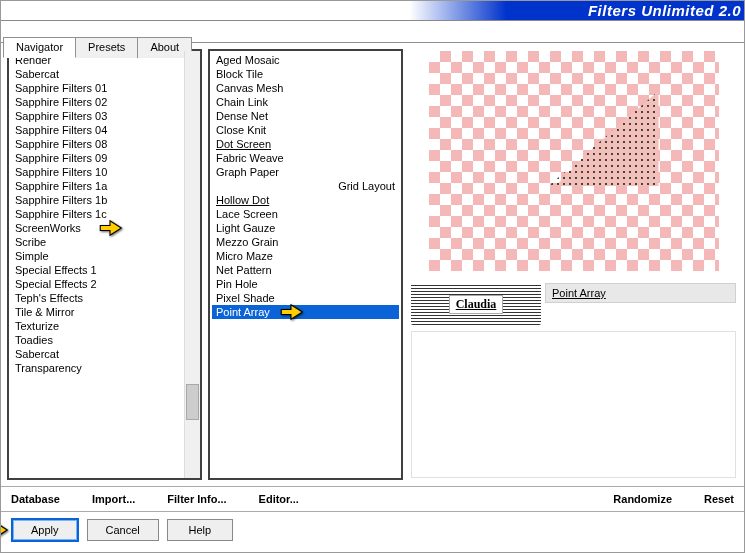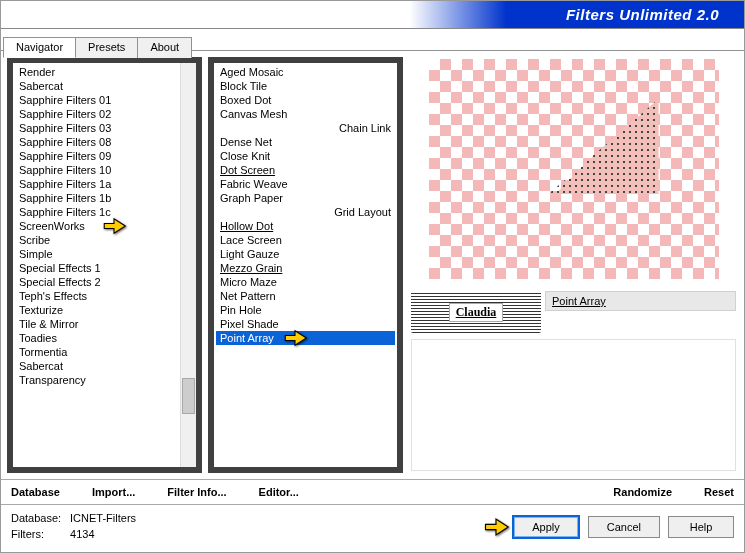--- a/index.html
+++ b/index.html
@@ -1,23 +1,23 @@
 <!DOCTYPE html>
 <html><head>
 <meta charset="utf-8">
 <style>
 * { box-sizing: border-box; margin: 0; padding: 0; font-family: Tahoma, Arial, sans-serif; font-size: 11px; }
 body { background: #fff; width: 745px; height: 553px; overflow: hidden; display: flex; flex-direction: column; border: 1px solid #999; }
-.header { height: 28px; background: linear-gradient(to right, #fff 0%, #fff 55%, #0033cc 68%, #0033cc 100%); display: flex; align-items: center; justify-content: flex-end; padding-right: 25px; border-bottom: 1px solid #888; }
+.header { height: 20px; background: linear-gradient(to right, #fff 0%, #fff 55%, #0033cc 68%, #0033cc 100%); display: flex; align-items: center; justify-content: flex-end; padding-right: 3px; border-bottom: 1px solid #888; }
 .header-title { color: #fff; font-weight: bold; font-style: italic; font-size: 15px; letter-spacing: 0.5px; }
 .tabs { display: flex; border-bottom: 1px solid #919191; background: #fff; height: 22px; padding-left: 2px; }
-.tab { padding: 3px 12px 3px 12px; border: 1px solid #919191; border-bottom: none; margin-right: -1px; background: #f0f0f0; cursor: pointer; position: relative; top: 8px; }
+.tab { padding: 3px 12px 3px 12px; border: 1px solid #919191; border-bottom: none; margin-right: -1px; background: #f0f0f0; cursor: pointer; position: relative; top: 16px; }
 .tab.active { background: #fff; border-bottom: 1px solid #fff; z-index: 2; }
 .main { flex: 1; display: flex; padding: 6px; gap: 6px; overflow: hidden; }
-.list-col { display: flex; flex-direction: column; border: 6px solid #404040; background: #fff; }
+.list-col { display: flex; flex-direction: column; border: 2px solid #404040; background: #fff; }
 .list-col.left { width: 195px; }
 .list-col.mid { width: 195px; }
 .list-body { flex: 1; overflow-y: auto; overflow-x: hidden; padding: 2px; position: relative; }
 .list-item { padding: 1px 4px; white-space: nowrap; cursor: pointer; color: #000; }
 .list-item.sel { background: #0a64d8; color: #fff; }
 .right-col { flex: 1; display: flex; flex-direction: column; padding: 2px; }
 .preview { width: 290px; height: 220px; margin: 0 auto 8px auto; position: relative;
   background-image:
     linear-gradient(45deg, #f4b8b8 25%, transparent 25%),
     linear-gradient(-45deg, #f4b8b8 25%, transparent 25%),
@@ -65,62 +65,61 @@
   </div>
 
 <div class="main">
   <div class="list-col left">
     <div class="list-body" id="cat-body">
       <div class="list-item" style="position: relative;">Render</div>
         <div class="list-item" style="position: relative;">Sabercat</div>
         <div class="list-item" style="position: relative;">Sapphire Filters 01</div>
         <div class="list-item" style="position: relative;">Sapphire Filters 02</div>
         <div class="list-item" style="position: relative;">Sapphire Filters 03</div>
+        <div class="list-item" style="position: relative;">Sapphire Filters 04</div>
         <div class="list-item" style="position: relative;">Sapphire Filters 08</div>
         <div class="list-item" style="position: relative;">Sapphire Filters 09</div>
         <div class="list-item" style="position: relative;">Sapphire Filters 10</div>
         <div class="list-item" style="position: relative;">Sapphire Filters 1a</div>
         <div class="list-item" style="position: relative;">Sapphire Filters 1b</div>
         <div class="list-item" style="position: relative;">Sapphire Filters 1c</div>
         <div class="list-item" style="position: relative;">ScreenWorks<div class="pointer" style="position: absolute; left: 86px; top: -4px;"><svg viewBox="0 0 32 26" width="26" height="22">
               <path d="M4 10 L16 10 L16 4 L30 13 L16 22 L16 16 L4 16 Z" fill="#ffcc00" stroke="#000" stroke-width="1.3"></path>
             </svg></div></div>
         <div class="list-item" style="position: relative;">Scribe</div>
         <div class="list-item" style="position: relative;">Simple</div>
         <div class="list-item" style="position: relative;">Special Effects 1</div>
         <div class="list-item" style="position: relative;">Special Effects 2</div>
         <div class="list-item" style="position: relative;">Teph's Effects</div>
+        <div class="list-item" style="position: relative;">Tile &amp; Mirror</div>
         <div class="list-item" style="position: relative;">Texturize</div>
-        <div class="list-item" style="position: relative;">Tile &amp; Mirror</div>
         <div class="list-item" style="position: relative;">Toadies</div>
-        <div class="list-item" style="position: relative;">Tormentia</div>
         <div class="list-item" style="position: relative;">Sabercat</div>
         <div class="list-item" style="position: relative;">Transparency</div>
         <div class="scrollbar-fake">
           <div class="scroll-thumb"></div>
         </div>
     </div>
   </div>
   <div class="list-col mid">
     <div class="list-body" id="filt-body">
         <div class="list-item" style="position: relative;">Aged Mosaic</div>
         <div class="list-item" style="position: relative;">Block Tile</div>
-        <div class="list-item" style="position: relative;">Boxed Dot</div>
         <div class="list-item" style="position: relative;">Canvas Mesh</div>
-        <div class="list-item" style="position: relative; text-align: right;">Chain Link</div>
+        <div class="list-item" style="position: relative;">Chain Link</div>
         <div class="list-item" style="position: relative;">Dense Net</div>
         <div class="list-item" style="position: relative;">Close Knit</div>
         <div class="list-item" style="position: relative; text-decoration: underline;">Dot Screen</div>
         <div class="list-item" style="position: relative;">Fabric Weave</div>
         <div class="list-item" style="position: relative;">Graph Paper</div>
         <div class="list-item" style="position: relative; text-align: right;">Grid Layout</div>
         <div class="list-item" style="position: relative; text-decoration: underline;">Hollow Dot</div>
         <div class="list-item" style="position: relative;">Lace Screen</div>
         <div class="list-item" style="position: relative;">Light Gauze</div>
-        <div class="list-item" style="position: relative; text-decoration: underline;">Mezzo Grain</div>
+        <div class="list-item" style="position: relative;">Mezzo Grain</div>
         <div class="list-item" style="position: relative;">Micro Maze</div>
         <div class="list-item" style="position: relative;">Net Pattern</div>
         <div class="list-item" style="position: relative;">Pin Hole</div>
         <div class="list-item" style="position: relative;">Pixel Shade</div>
         <div class="list-item sel" style="position: relative;">Point Array<div class="pointer" style="position: absolute; left: 66px; top: -4px;"><svg viewBox="0 0 32 26" width="26" height="22">
               <path d="M4 10 L16 10 L16 4 L30 13 L16 22 L16 16 L4 16 Z" fill="#ffcc00" stroke="#000" stroke-width="1.3"></path>
             </svg></div></div>
       </div>
   </div>
   <div class="right-col">
@@ -142,24 +141,20 @@
   <button class="tool-btn">Import...</button>
   <button class="tool-btn">Filter Info...</button>
   <button class="tool-btn">Editor...</button>
   <div class="toolbar-right">
     <button class="tool-btn">Randomize</button>
     <button class="tool-btn">Reset</button>
   </div>
 </div>
 
 <div class="footer">
-  <div class="db-info">
-    <div class="row"><span>Database:</span> <span>ICNET-Filters</span></div>
-    <div class="row"><span>Filters:</span> <span>4134</span></div>
-  </div>
   <div style="position:relative;">
     <button class="btn primary">Apply</button>
     <div class="pointer" style="left:-30px; top:0px;">
       <svg viewBox="0 0 32 26" width="28" height="24">
           <path d="M4 10 L16 10 L16 4 L30 13 L16 22 L16 16 L4 16 Z" fill="#ffcc00" stroke="#000" stroke-width="1.3"></path>
         </svg>
     </div>
   </div>
   <button class="btn">Cancel</button>
   <button class="btn">Help</button>

